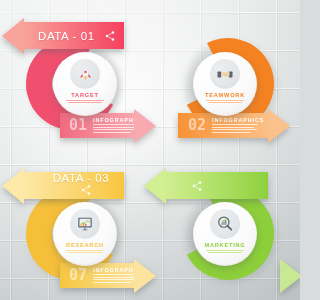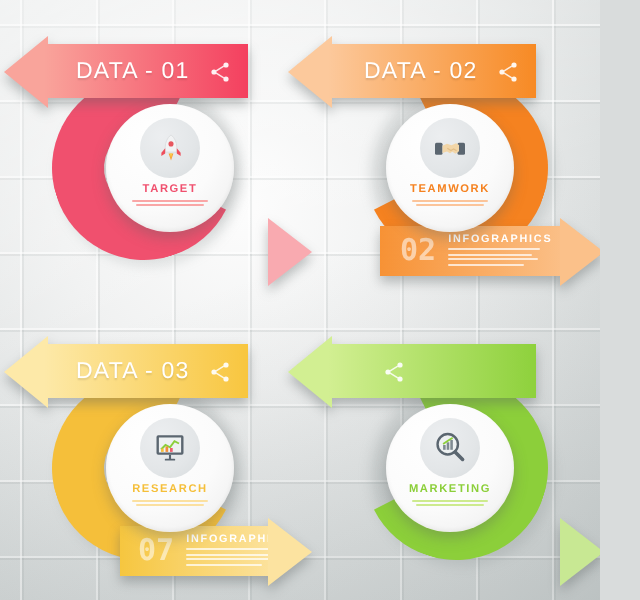--- a/index.html
+++ b/index.html
@@ -170,20 +170,32 @@
           </g>
           <g stroke="#ffffff" stroke-width="1.5" opacity="0.85">
             <line x1="8.2" y1="10.8" x2="15.8" y2="6.2"></line>
             <line x1="8.2" y1="13.2" x2="15.8" y2="17.8"></line>
           </g>
         </svg>
       </div>
     </div>
 
     <div class="arrow info-arrow" style="left:60px; width:96px;">
+      <div class="arrow-body" style="left:0; right:18px; background:linear-gradient(90deg,#f16a7e 0%, #f9aab0 100%); display:flex; align-items:center;">
+        <span class="info-num" style="margin-left:9px;">01</span>
+        <div style="margin-left:6px;">
+          <div class="info-title">INFOGRAPHICS</div>
+          <div class="info-lines">
+            <div class="info-line" style="width:46px;"></div>
+            <div class="info-line" style="width:42px;"></div>
+            <div class="info-line" style="width:45px;"></div>
+            <div class="info-line" style="width:38px;"></div>
+          </div>
+        </div>
+      </div>
       <div class="arrow-head-r" style="border-left-color:#f9aab0;"></div>
     </div>
 
     <div class="disc" style="left:53px; top:52px;">
       <div class="disc-icon-wrap">
         <svg width="17" height="17" viewBox="0 0 24 24">
           <path d="M12 2c2.6 2.1 4.1 5.3 4.1 8.6v3.6H7.9v-3.6C7.9 7.3 9.4 4.1 12 2z" fill="#f2f3f4" stroke="#d9dcdd" stroke-width=".6"></path>
           <circle cx="12" cy="8.4" r="1.8" fill="#e8575f"></circle>
           <path d="M7.9 11.4L5.2 14.6v2.3l2.7-1.7z" fill="#ee4f5c"></path>
           <path d="M16.1 11.4l2.7 3.2v2.3l-2.7-1.7z" fill="#ee4f5c"></path>
@@ -197,39 +209,22 @@
         <div class="disc-line" style="width:34px;"></div>
       </div>
     </div>
   </div>
 
   <div class="quad q2" style="--c-light:#fbc49a; --c-mid:#f58220; --c-dark:#ef7411; --a-start:#fcc99c; --a-end:#f78a24;">
 
     <div class="swirl-shadow" style="left:35px; top:41px;"></div>
     <div class="swirl right-hook"></div>
 
-    <div class="arrow hdr-arrow to-left" style="left:-6px; width:124px;">
-      <div class="arrow-head-l"></div>
-      <div class="arrow-body" style="padding-left:18px;">
-        <span class="hdr-label">DATA - 02</span>
-        <svg class="share-icon" viewBox="0 0 24 24">
-          <g fill="#ffffff" opacity="0.92">
-            <circle cx="18" cy="5" r="2.6"></circle>
-              <circle cx="6" cy="12" r="2.6"></circle>
-              <circle cx="18" cy="19" r="2.6"></circle>
-          </g>
-          <g stroke="#ffffff" stroke-width="1.5" opacity="0.85">
-            <line x1="8.2" y1="10.8" x2="15.8" y2="6.2"></line>
-            <line x1="8.2" y1="13.2" x2="15.8" y2="17.8"></line>
-          </g>
-        </svg>
-      </div>
-    </div>
-
-    <div class="arrow info-arrow" style="left:40px; width:112px;">
+
+    <div class="arrow info-arrow" style="left:28px; width:112px;">
       <div class="arrow-body" style="left:0; right:18px; background:linear-gradient(90deg,#f79235 0%, #fbc18a 100%); display:flex; align-items:center;">
         <span class="info-num" style="margin-left:10px;">02</span>
         <div style="margin-left:6px;">
           <div class="info-title">INFOGRAPHICS</div>
           <div class="info-lines">
             <div class="info-line" style="width:46px;"></div>
             <div class="info-line" style="width:42px;"></div>
             <div class="info-line" style="width:45px;"></div>
             <div class="info-line" style="width:38px;"></div>
           </div>
@@ -255,21 +250,21 @@
     </div>
   </div>
 
   <div class="quad q3" style="--c-light:#fbe0a0; --c-mid:#f5bf3a; --c-dark:#f0b325; --a-start:#fde9a8; --a-end:#f8c63f;">
 
     <div class="swirl-shadow" style="left:29px; top:41px;"></div>
     <div class="swirl left-hook"></div>
 
     <div class="arrow hdr-arrow to-left">
       <div class="arrow-head-l"></div>
-      <div class="arrow-body" style="padding-left:16px;">
+      <div class="arrow-body" style="padding-left:16px;flex-direction:column;">
         <span class="hdr-label">DATA - 03</span>
         <svg class="share-icon" viewBox="0 0 24 24">
           <g fill="#ffffff" opacity="0.92">
             <circle cx="18" cy="5" r="2.6"></circle>
               <circle cx="6" cy="12" r="2.6"></circle>
               <circle cx="18" cy="19" r="2.6"></circle>
           </g>
           <g stroke="#ffffff" stroke-width="1.5" opacity="0.85">
             <line x1="8.2" y1="10.8" x2="15.8" y2="6.2"></line>
             <line x1="8.2" y1="13.2" x2="15.8" y2="17.8"></line>

